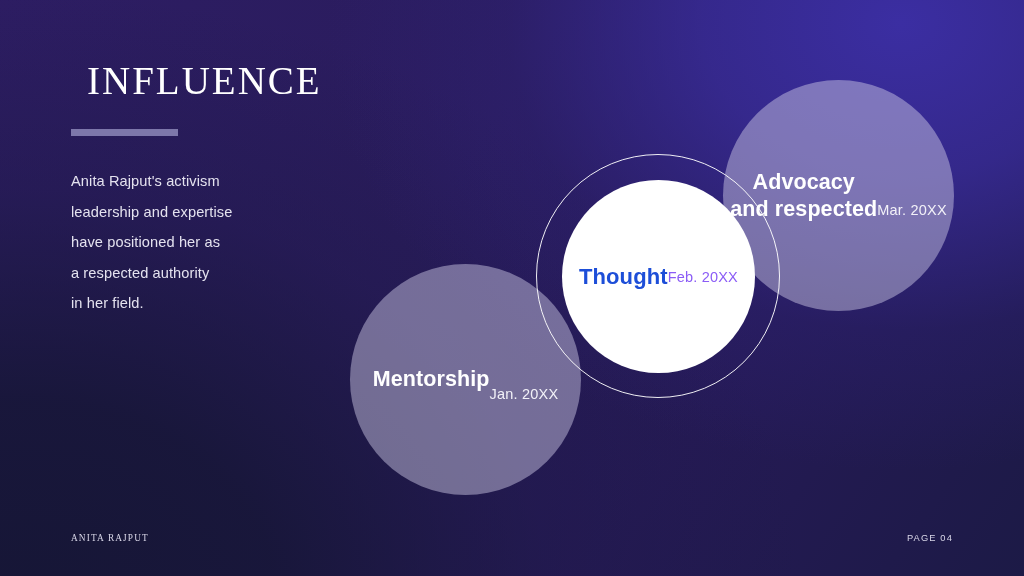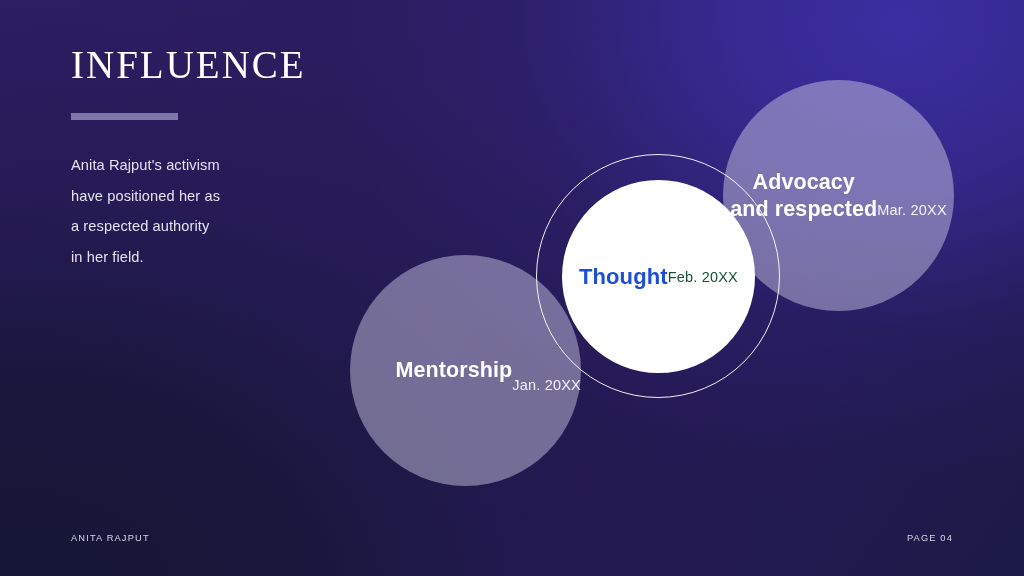--- a/index.html
+++ b/index.html
@@ -37,21 +37,21 @@
     top: 42px;
     width: 260px;
   }
   .slide-title {
     font-family: "Liberation Serif", serif;
     font-size: 39px;
     line-height: 46px;
     letter-spacing: 2.0px;
     color: #ffffff;
     font-weight: 400;
-    margin: 0;
+    margin: 16px;
     white-space: nowrap;
   }
   .accent-bar {
     margin-top: 25px;
     width: 107px;
     height: 7px;
     background: #7d77aa;
   }
   .body-copy {
     margin-top: 30px;
@@ -71,25 +71,24 @@
     flex-direction: row;
     align-items: center;
     justify-content: center;
     text-align: center;
   }
   .circle-purple {
     background: rgba(208, 203, 232, 0.47);
   }
   .c-mentorship {
     left: 350px;
-    top: 255px;
+    top: 264px;
     width: 231px;
     height: 231px;
     z-index: 2;
-    justify-content: flex-end;
   }
   .c-advocacy {
     left: 723px;
     top: 80px;
     width: 231px;
     height: 231px;
     z-index: 2;
   }
   .circle-title {
     font-size: 21.5px;
@@ -125,49 +124,50 @@
     height: 193px;
     background: #ffffff;
     z-index: 4;
   }
   .c-thought .circle-title {
     color: #1d4ed8;
     font-size: 22px;
     line-height: 29px;
   }
   .c-thought .circle-date {
-    color: #14532d;
+    color: #8b5cf6;
     font-size: 14.5px;
     margin-top: 0;
   }
 
   
   .footer-left, .footer-right {
     position: absolute;
     bottom: 33px;
     font-size: 9.3px;
     letter-spacing: 1.15px;
     color: #d9d7e8;
     font-weight: 400;
     z-index: 5;
   }
-  .footer-left { left: 71px; }
+  .footer-left { left: 71px; font-family: Liberation Serif, serif; }
   .footer-right { right: 71px; }
 </style>
 </head>
 <body>
 
 <div id="slide">
   <div id="bg-base"></div>
 
   <div class="left-col">
     <h1 class="slide-title">INFLUENCE</h1>
     <div class="accent-bar"></div>
     <div class="body-copy">
       <div>Anita Rajput's activism</div>
+      <div>leadership and expertise</div>
       <div>have positioned her as</div>
       <div>a respected authority</div>
       <div>in her field.</div>
     </div>
   </div>
 
   <div class="circle circle-purple c-mentorship">
     <div class="circle-title">
       <div>Mentorship</div>
     </div>

